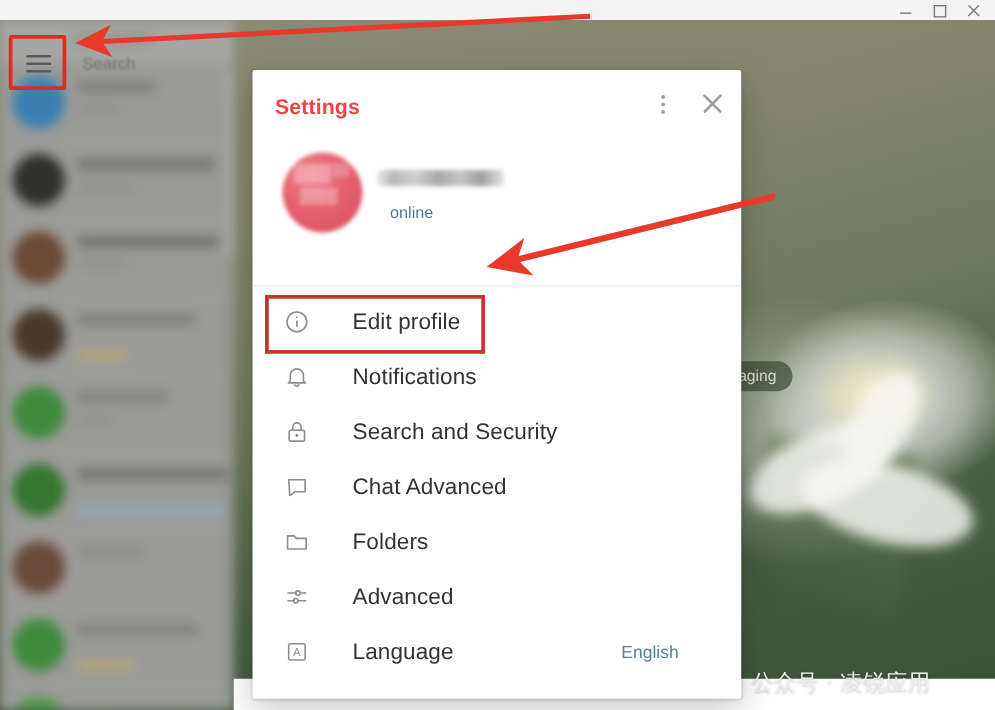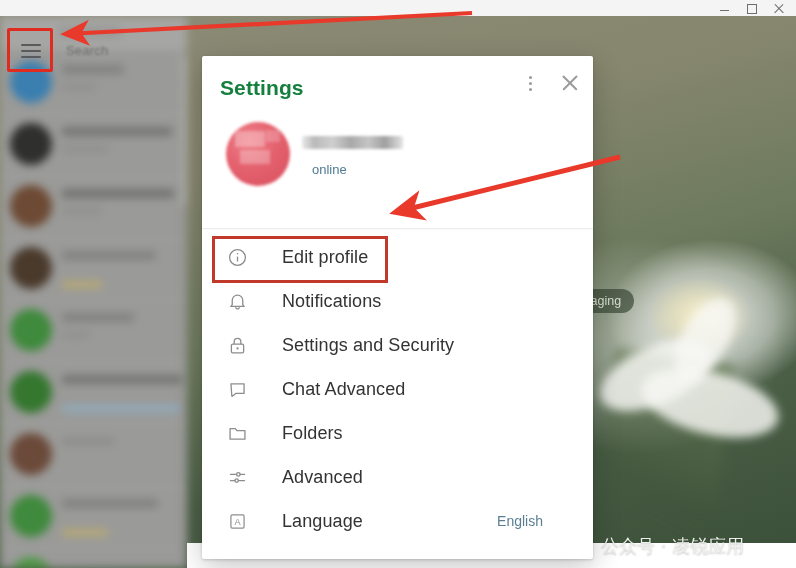--- a/index.html
+++ b/index.html
@@ -97,21 +97,21 @@
 
   
   .dialog{
     position:absolute;left:202px;top:40px;width:391px;height:503px;
     background:#ffffff;border-radius:2px;
     box-shadow:0 1px 3px rgba(0,0,0,.18),0 8px 28px rgba(0,0,0,.22);
     overflow:hidden;
   }
   .dlg-head{position:relative;height:54px;}
   .dlg-title{
-    position:absolute;left:18px;top:20px;font-size:21px;color:#15803d;font-weight:700;letter-spacing:.1px;
+    position:absolute;left:18px;top:20px;font-size:17px;color:#ef4444;font-weight:700;letter-spacing:.1px;
   }
   .dlg-acts{position:absolute;right:14px;top:18px;display:flex;align-items:center;gap:22px;}
   .icon-btn{width:18px;height:18px;position:relative;cursor:pointer;}
   .dots{display:flex;flex-direction:column;align-items:center;justify-content:center;gap:3px;height:18px;}
   .dots span{width:3px;height:3px;border-radius:50%;background:#9b9b9b;display:block;}
   .xclose::before,.xclose::after{
     content:"";position:absolute;left:-1px;top:8px;width:20px;height:1.6px;background:#9b9b9b;border-radius:1px;
   }
   .xclose::before{transform:rotate(45deg);}
   .xclose::after{transform:rotate(-45deg);}
@@ -300,21 +300,21 @@
         </div>
 
         <div class="mrow">
           <span class="mi">
             <svg width="21" height="21" viewBox="0 0 24 24" fill="none" stroke="#8d8d8d" stroke-width="1.5">
               <rect x="5" y="10.5" width="14" height="10" rx="1.6"></rect>
               <path d="M8.2 10.5V7.6a3.8 3.8 0 0 1 7.6 0v2.9"></path>
               <circle cx="12" cy="15.3" r="1.3" fill="#8d8d8d" stroke="none"></circle>
             </svg>
           </span>
-          <span class="ml">Settings and Security</span>
+          <span class="ml">Search and Security</span>
         </div>
 
         <div class="mrow">
           <span class="mi">
             <svg width="21" height="21" viewBox="0 0 24 24" fill="none" stroke="#8d8d8d" stroke-width="1.5" stroke-linejoin="round">
               <path d="M4.5 5.5h15v11h-9.5l-4 3.3a.35.35 0 0 1-.5-.3z"></path>
             </svg>
           </span>
           <span class="ml">Chat Advanced</span>
         </div>

